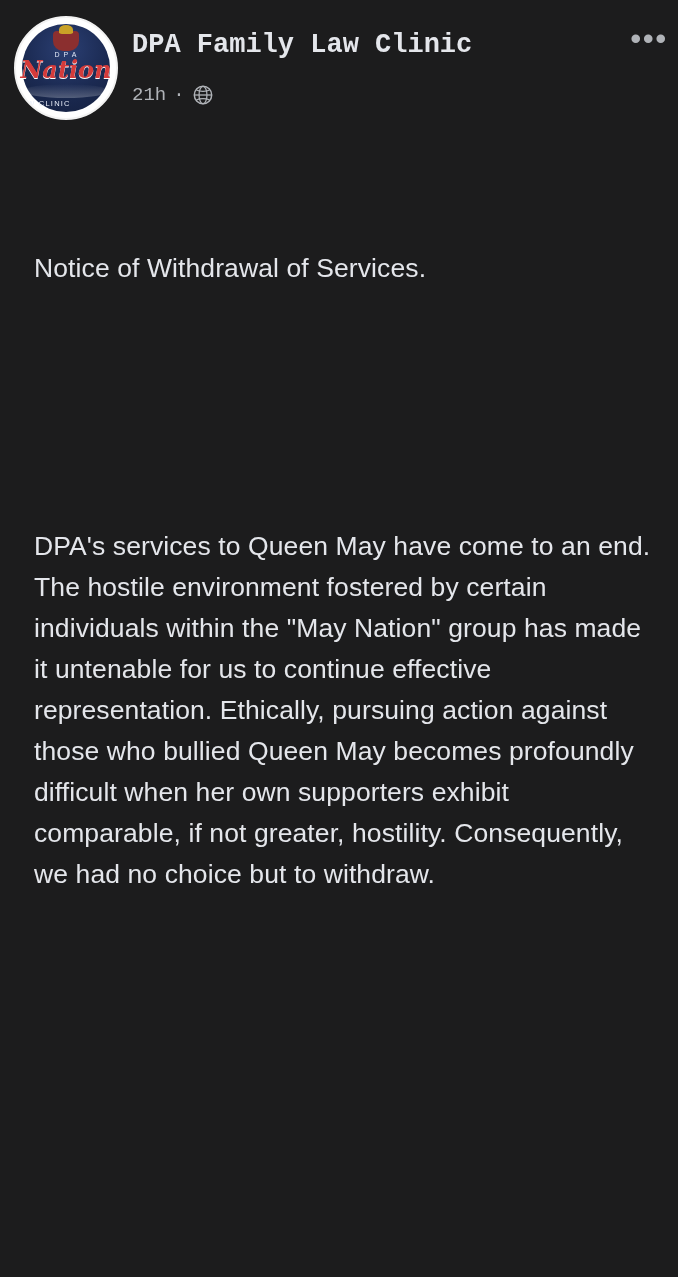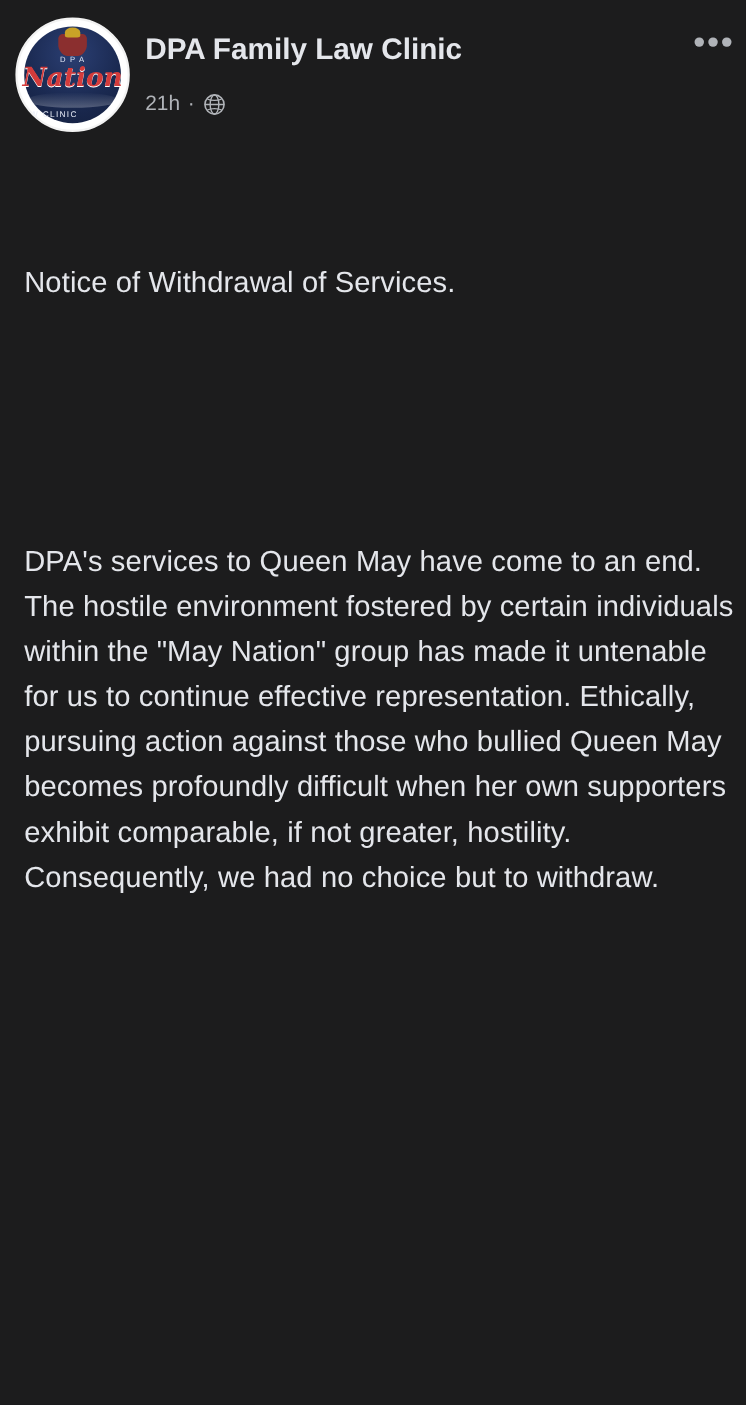--- a/index.html
+++ b/index.html
@@ -114,20 +114,21 @@
     background: linear-gradient(180deg, rgba(255,255,255,0.0) 0%, rgba(255,255,255,0.25) 100%);
   }
 
   .header-text {
     margin-left: 14px;
     display: flex;
     flex-direction: column;
     justify-content: space-between;
     flex: 1 1 auto;
     min-width: 0;
+    font-family: Liberation Mono, monospace;
   }
   .page-name {
     font-size: 27px;
     font-weight: bold;
     color: #e4e6eb;
     line-height: 1.15;
     white-space: nowrap;
   }
   .meta-row {
     display: flex;
@@ -166,21 +167,21 @@
     font-size: 26.5px;
     line-height: 41px;
     color: #e4e6eb;
     letter-spacing: 0.1px;
     white-space: pre-wrap;
     word-break: normal;
     overflow: hidden;
     height: 1130px;
   }
   .para {
-    margin: 4px;
+    margin: 16px;
   }
   .spacer {
     height: 41px;
   }
 </style>
 </head>
 <body>
 
 <div class="post">
 

